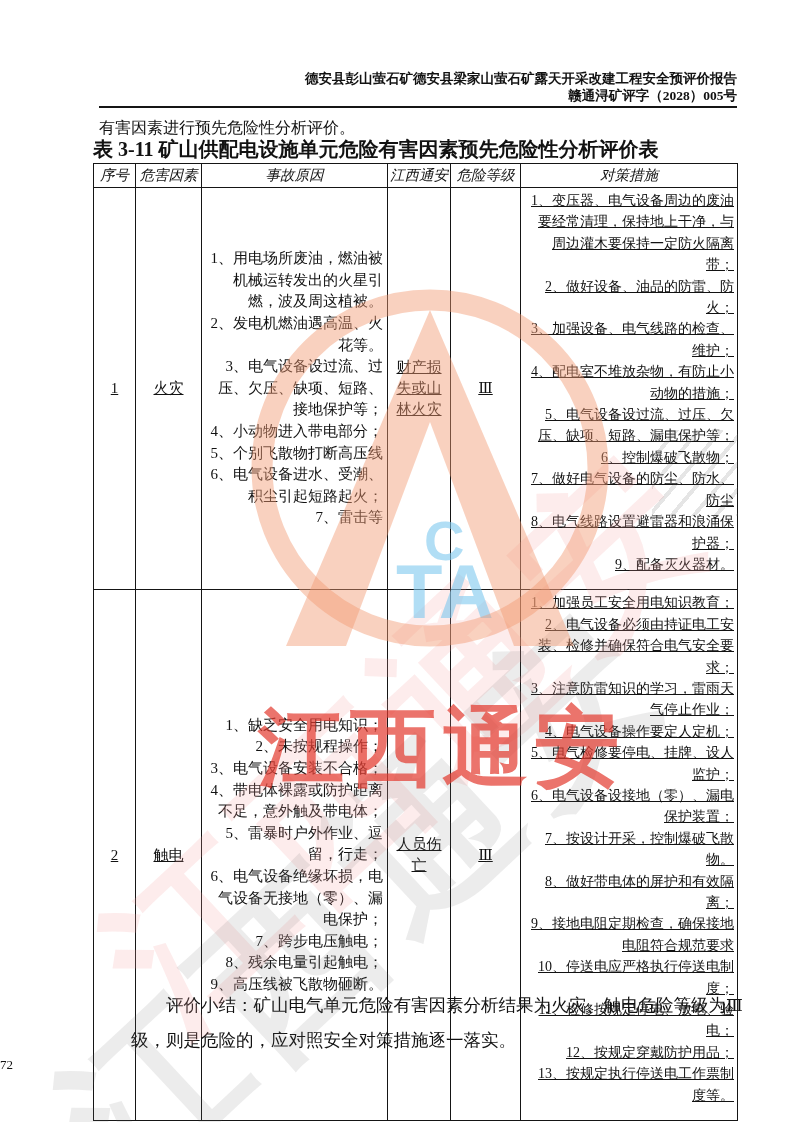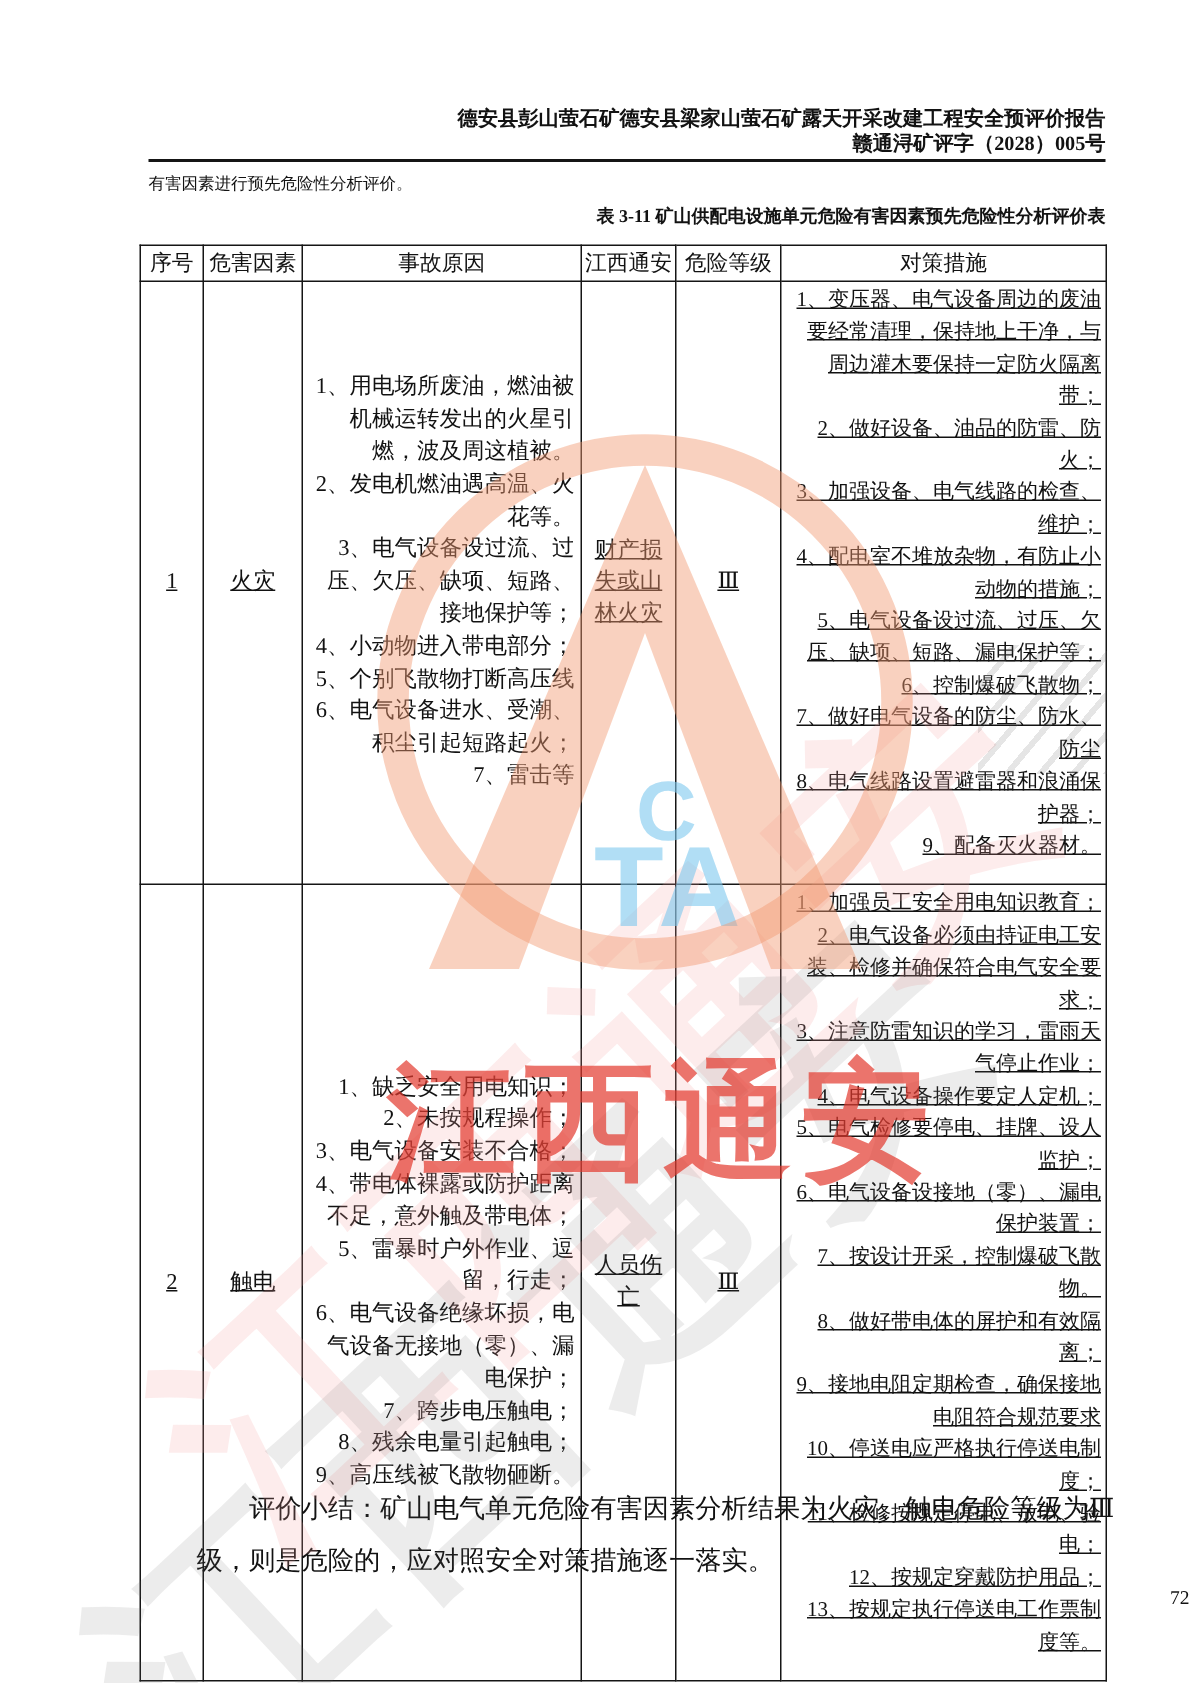--- a/index.html
+++ b/index.html
@@ -8,34 +8,34 @@
     font-family:"Liberation Serif","DejaVu Serif",serif;color:#121212;
   }
   .content{position:relative;z-index:1;}
   
   .doc-header{
     position:absolute;left:99px;top:70px;width:638px;
     display:flex;justify-content:space-between;align-items:flex-end;
     border-bottom:2px solid #151515;padding-bottom:2px;
     font-weight:bold;font-size:13.5px;line-height:17px;flex-direction:column;
   }
-  .intro{position:absolute;left:99px;top:100px;width:640px;font-size:11px;line-height:24px;}
-  .table-title{position:absolute;left:93px;top:136px;width:644px;text-align:right;font-weight:bold;font-size:12px;}
+  .intro{position:absolute;left:99px;top:100px;width:640px;font-size:16px;line-height:24px;}
+  .table-title{position:absolute;left:93px;top:136px;width:644px;text-align:left;font-weight:bold;font-size:20px;}
   
   table.analysis{position:absolute;left:93px;top:163px;width:644px;border-collapse:collapse;table-layout:fixed;}
   table.analysis th,table.analysis td{border:1.6px solid #151515;overflow:hidden;}
-  table.analysis th{font-size:14.5px;font-weight:normal;height:23px;text-align:center;vertical-align:middle;padding:0;}
+  table.analysis th{font-size:14.5px;font-weight:normal;height:23px;text-align:center;vertical-align:middle;padding:0;font-style:italic;}
   td.c-mid{font-size:15px;text-align:center;vertical-align:middle;line-height:21px;padding:1px 3px;text-decoration:underline;}
   td.c-cause{font-size:15px;text-align:right;vertical-align:middle;line-height:21.6px;padding:2px 4px 2px 8px;white-space:pre-line;}
   td.c-meas{font-size:14px;text-align:right;vertical-align:top;line-height:21.4px;padding:2px 3px 14px 6px;white-space:pre-line;text-decoration:underline;}
   tr.row-1{height:345px;}
   tr.row-2{height:434px;}
   
   .summary{position:absolute;left:99px;top:970px;width:640px;font-size:17.5px;line-height:35px;text-indent:2em;margin-left:32px;}
-  .page-number{position:absolute;left:0;top:1057px;width:793px;text-align:right;font-size:13px;}
+  .page-number{position:absolute;left:0;top:1057px;width:793px;text-align:left;font-size:13px;}
   
   .wm{position:absolute;pointer-events:none;}
   .wm-pink{left:58px;top:908px;transform:rotate(-43deg);transform-origin:0 0;z-index:2;
     font-size:172px;letter-spacing:14px;font-weight:bold;color:rgba(244,158,158,0.20);white-space:nowrap;}
   .wm-gray{left:14px;top:1066px;transform:rotate(-43deg);transform-origin:0 0;z-index:2;
     font-size:172px;letter-spacing:14px;font-weight:bold;color:rgba(105,105,105,0.13);white-space:nowrap;}
   .wm-logo{left:240px;top:280px;width:380px;height:390px;z-index:3;}
   .wm-blue-c{left:424px;top:508px;z-index:2;font-family:"Liberation Sans","DejaVu Sans",sans-serif;
     font-size:56px;font-weight:bold;color:rgba(125,200,238,0.60);}
   .wm-blue-ta{left:396px;top:548px;z-index:2;font-family:"Liberation Sans","DejaVu Sans",sans-serif;

